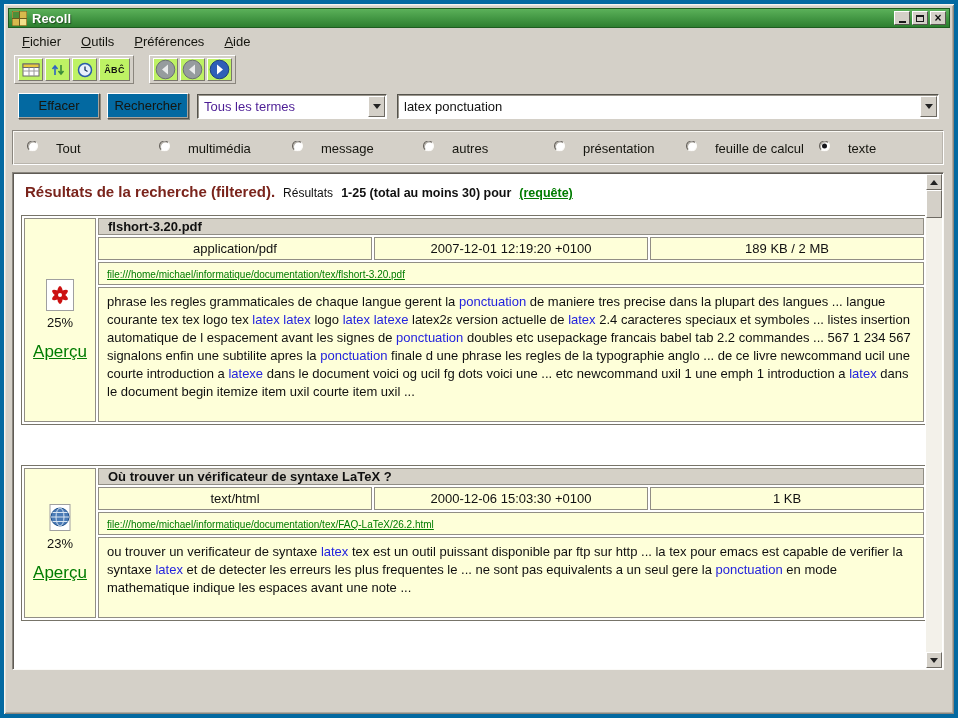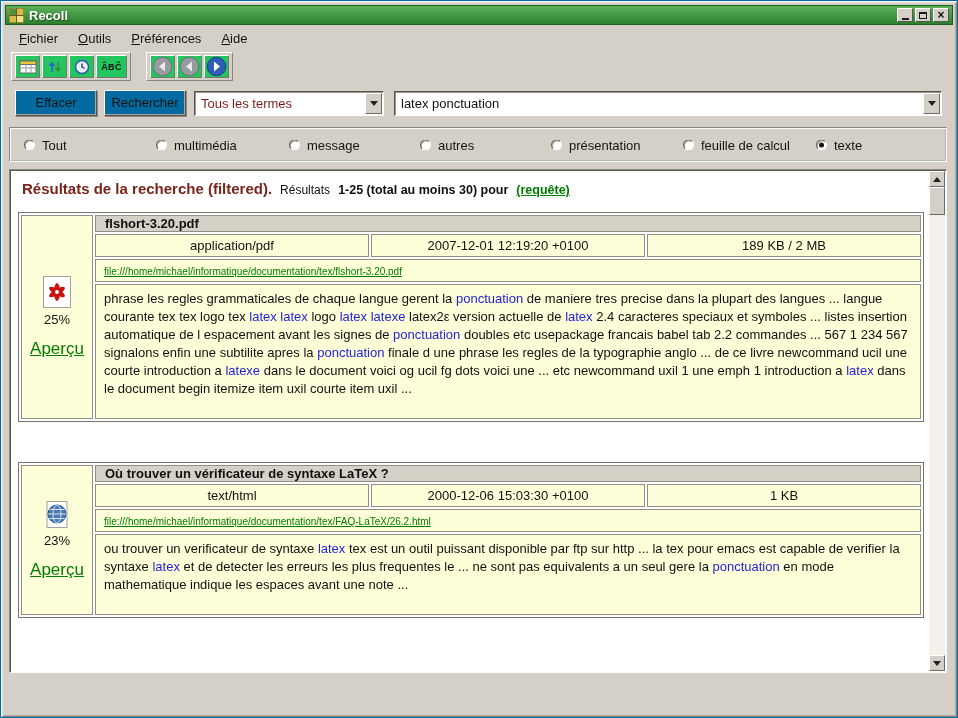--- a/index.html
+++ b/index.html
@@ -5,21 +5,21 @@
   * { box-sizing: border-box; }
   html,body { margin:0; padding:0; }
   body {
     width:958px; height:718px; overflow:hidden;
     font-family:"Liberation Sans", sans-serif;
     background:#3a3a3a;
   }
   .window {
     position:relative; width:958px; height:718px;
     background:#d4d0c8;
-    border:1px solid #0369a1;
+    border:4px solid #0369a1;
     box-shadow: inset 1px 1px 0 #f6f4ef, inset -1px -1px 0 #8a867e,
                 inset 2px 2px 0 #e3e0d8, inset -2px -2px 0 #aeaaa2;
   }
 
   
   .titlebar {
     position:absolute; left:4px; right:4px; top:4px; height:20px;
     background:linear-gradient(#5bb15a, #2d7f2f);
     display:flex; align-items:center; padding:0 3px; gap:5px;
     border:1px solid #1e5c20;
@@ -54,21 +54,21 @@
   .tool-group {
     position:absolute; top:2px; height:29px; display:flex;
     align-items:center; gap:2px; padding:0 3px;
     border-top:1px solid #fff; border-left:1px solid #fff;
     border-right:1px solid #8a867e; border-bottom:1px solid #8a867e;
   }
   .tg1 { left:6px; }
   .tg2 { left:141px; }
   .tool-btn {
     width:25px; height:23px; display:flex; align-items:center; justify-content:center;
-    background:#22c55e; cursor:pointer;
+    background:#bef264; cursor:pointer;
     border-top:1px solid #fff; border-left:1px solid #fff;
     border-right:1px solid #7a766e; border-bottom:1px solid #7a766e;
   }
   .tool-btn.wide { width:31px; font-size:9px; font-weight:bold; letter-spacing:.3px; color:#111; }
 
   
   .push-btn {
     position:absolute; top:89px; height:26px; background:#0369a1;
     font-size:13px; color:#15150f; text-align:center; line-height:23px;
     border-top:1px solid #fff; border-left:1px solid #fff;
@@ -77,21 +77,21 @@
     cursor:pointer;
   }
   .combo {
     position:absolute; top:90px; height:25px; background:#fff;
     border-top:1px solid #55534c; border-left:1px solid #55534c;
     border-right:1px solid #fff; border-bottom:1px solid #fff;
     box-shadow: inset 1px 1px 0 #9b978e;
   }
   .combo .combo-text {
     position:absolute; left:6px; top:0; bottom:0; right:20px;
-    font-size:13px; color:#7f1d1d; display:flex; align-items:center;
+    font-size:13px; color:#4c1d95; display:flex; align-items:center;
     white-space:nowrap; overflow:hidden;
   }
   .combo input {
     position:absolute; left:4px; top:2px; bottom:2px; right:22px;
     border:none; outline:none; font-family:"Liberation Sans",sans-serif;
     font-size:13px; color:#111; padding:0 2px; background:#fff;
   }
   .combo-arrow-btn {
     position:absolute; right:1px; top:1px; bottom:1px; width:17px;
     background:#d4d0c8; display:flex; align-items:center; justify-content:center;
@@ -106,21 +106,21 @@
 
   
   .filter-panel {
     position:absolute; left:8px; right:10px; top:126px; height:35px;
     border-top:1px solid #8a867e; border-left:1px solid #8a867e;
     border-right:1px solid #fff; border-bottom:1px solid #fff;
     box-shadow: inset 1px 1px 0 #fbfaf6, inset -1px -1px 0 #b9b5ad;
   }
   .radio-item {
     position:absolute; top:50%; transform:translateY(-50%);
-    display:flex; align-items:center; gap:7px; font-size:13px; color:#15150f;
+    display:flex; align-items:flex-start; gap:18px; font-size:13px; color:#15150f;
     cursor:pointer; white-space:nowrap;
   }
   .radio {
     width:11px; height:11px; border-radius:50%; background:#fff; position:relative;
     border-top:1px solid #5f5b55; border-left:1px solid #5f5b55;
     border-right:1px solid #fdfcf9; border-bottom:1px solid #fdfcf9;
     box-shadow: inset 1px 1px 0 #b2aea6;
   }
   .radio.checked::after {
     content:""; position:absolute; left:2px; top:2px; width:5px; height:5px;

